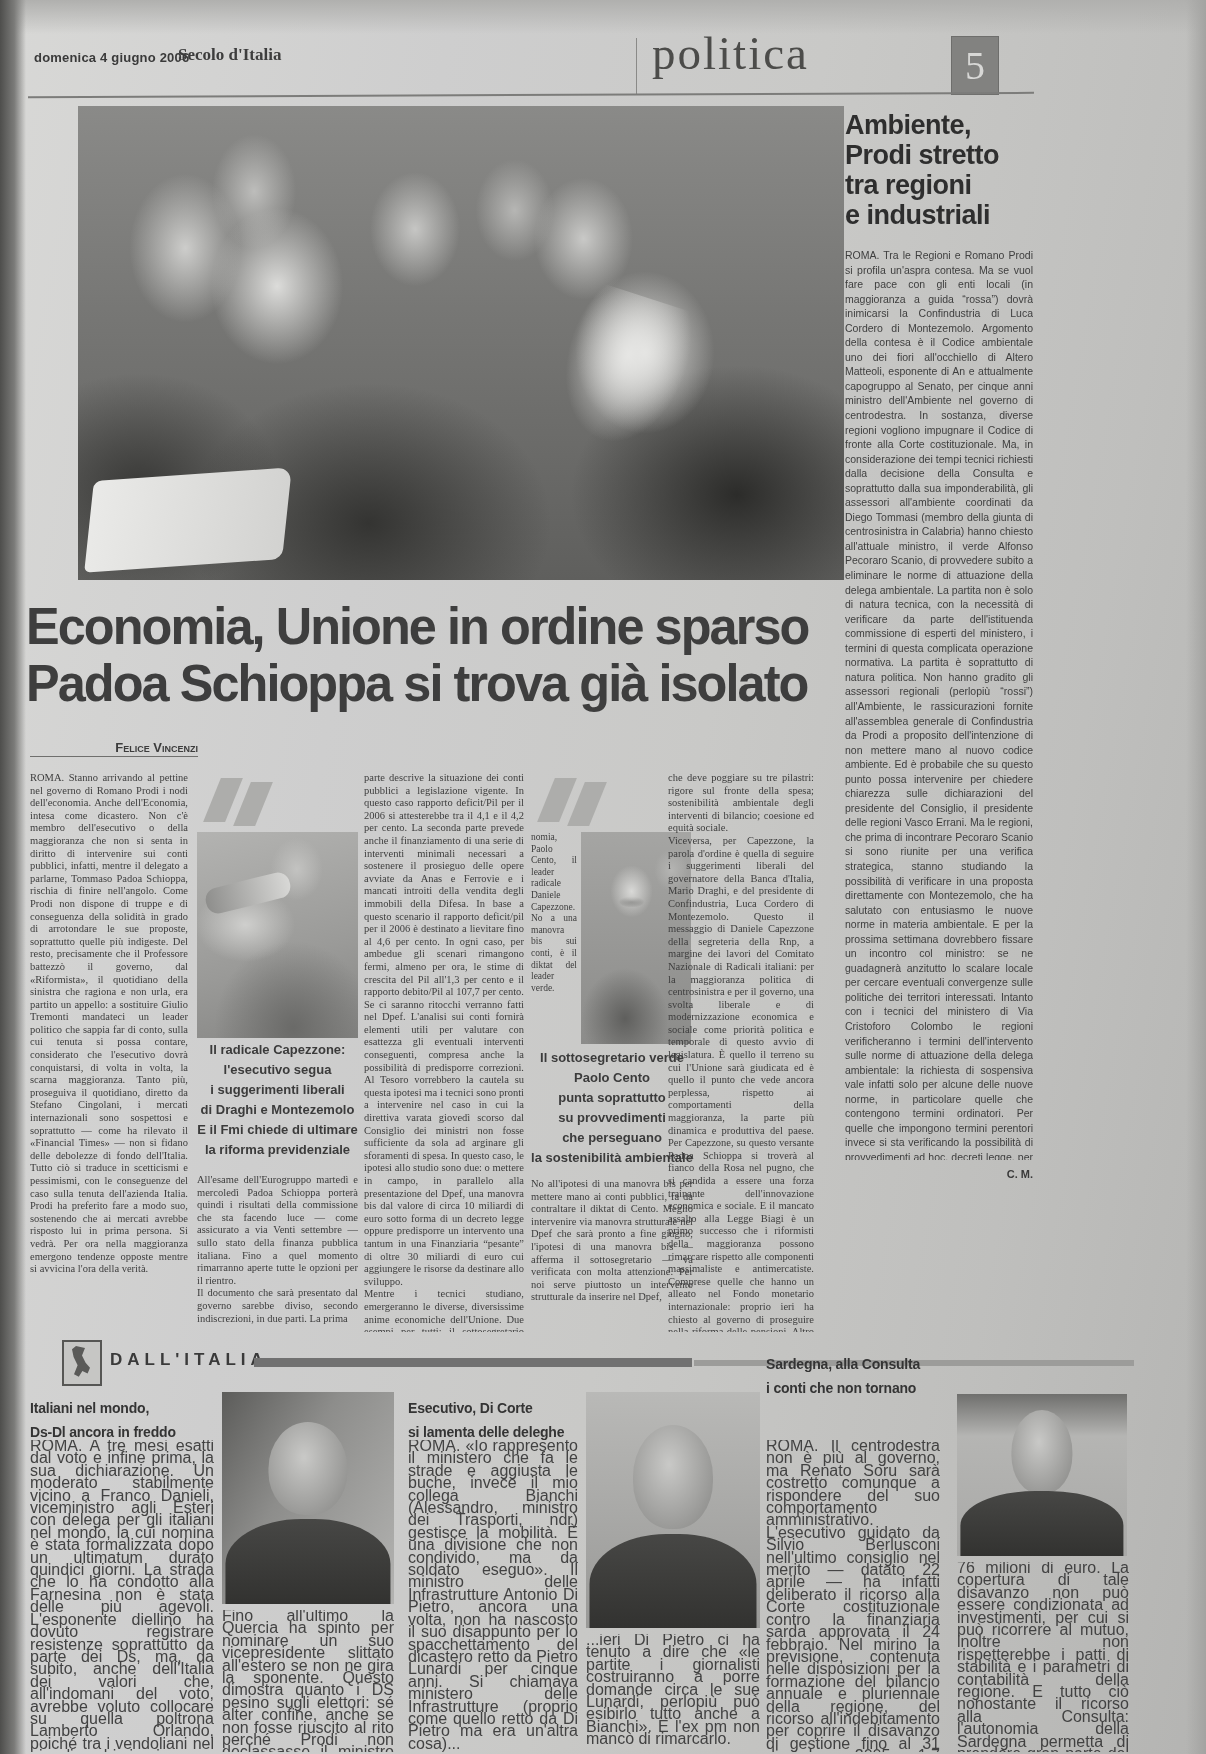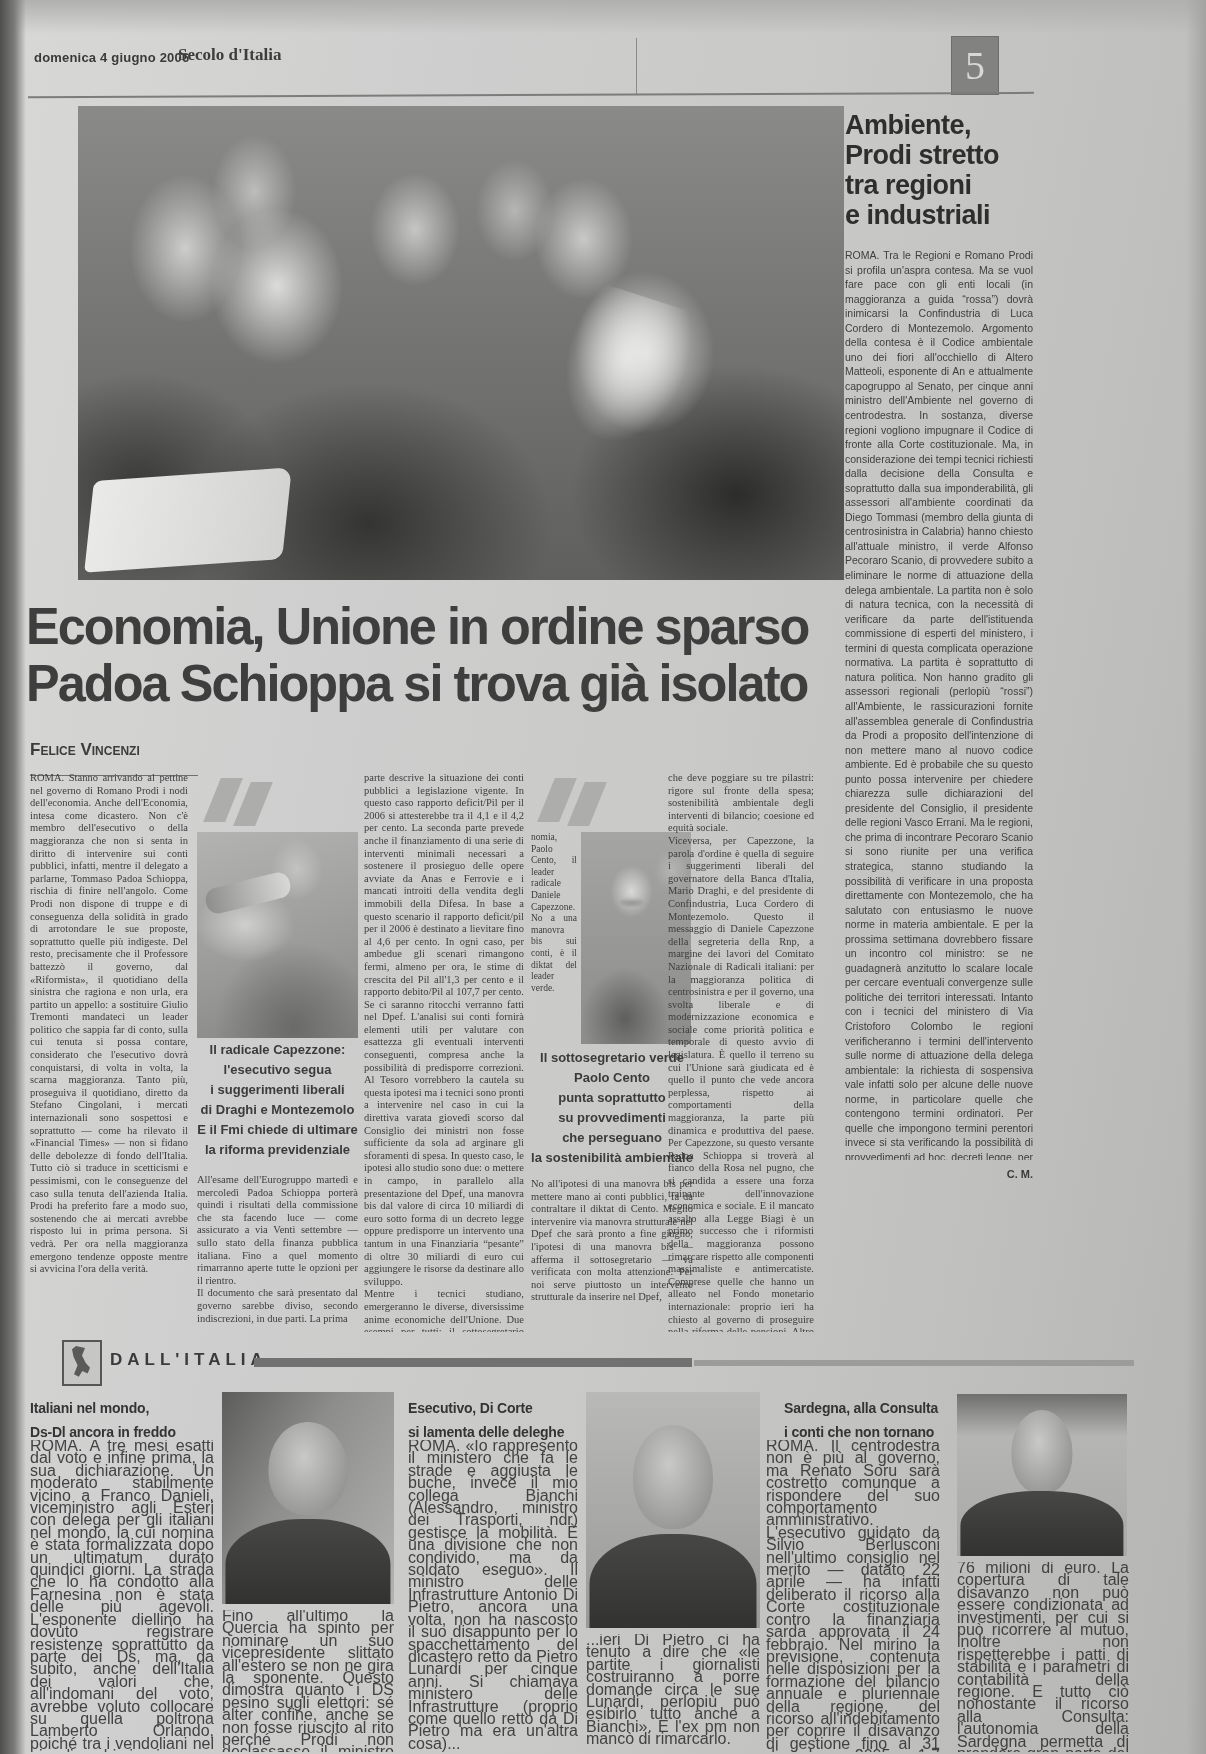--- a/index.html
+++ b/index.html
@@ -36,22 +36,22 @@
   .book{left:12px;top:368px;width:196px;height:92px;background:linear-gradient(95deg,#eaeae8,#d2d2d0);
     transform:skewX(-10deg) rotate(-4deg);border-radius:8px 14px 10px 6px;}
   .hands{left:486px;top:188px;width:120px;height:150px;background:radial-gradient(ellipse at 50% 40%,#e6e6e4,rgba(200,200,198,0) 70%);transform:rotate(18deg);}
   
   .amb-title{left:845px;top:110px;width:192px;font-weight:bold;font-size:27px;line-height:30px;color:#2e2e2e;white-space:pre-line;letter-spacing:-.5px;}
   .amb-body{left:845px;top:248px;width:188px;height:912px;font-size:10.5px;line-height:14.55px;text-align:justify;color:#3e3e3e;white-space:pre-line;overflow:hidden;}
   .amb-sign{left:845px;top:1168px;width:188px;text-align:right;font-weight:bold;font-size:11px;color:#3a3a3a;}
   
   .headline{left:26px;top:598px;width:820px;font-weight:bold;font-size:52px;line-height:57px;color:#3e3e3e;
     letter-spacing:-2px;transform:scaleX(.97);transform-origin:left top;white-space:nowrap;}
-  .byline{left:30px;top:740px;width:168px;font-weight:bold;font-size:17px;font-variant:small-caps;color:#3c3c3c;
-    border-bottom:1px solid #6f6f6d;padding-bottom:15px;}
+  .byline{left:30px;top:740px;width:168px;font-weight:bold;font-size:13px;font-variant:small-caps;color:#3c3c3c;
+    border-bottom:1px solid #6f6f6d;padding-bottom:1px;text-align:right;}
   
   .btxt{font-family:"Liberation Serif",serif;font-size:10.5px;line-height:12.6px;text-align:justify;color:#3d3d3d;white-space:pre-line;overflow:hidden;}
   .c1{left:30px;top:772px;width:158px;height:560px;}
   .c3{left:364px;top:772px;width:160px;height:560px;}
   .c5{left:668px;top:772px;width:146px;height:560px;}
   .c2t{left:197px;top:1174px;width:161px;height:158px;}
   .c4t{left:531px;top:1178px;width:162px;height:154px;}
   .c4s{left:531px;top:832px;width:46px;height:212px;font-size:9.5px;line-height:11.6px;}
   .pullquote{width:70px;height:48px;}
   .pq1{left:206px;top:778px;}
@@ -86,21 +86,21 @@
   .bar2{left:694px;top:1360px;width:440px;height:6px;background:#9c9c9a;}
   
   .btitle{font-weight:bold;font-size:14px;line-height:24px;color:#343434;white-space:pre-line;letter-spacing:-.2px;}
   .bbody{font-size:16px;line-height:12.4px;text-align:justify;color:#424242;white-space:pre-line;overflow:hidden;}
   .a1t{left:30px;top:1396px;width:184px;}
   .a1b{left:30px;top:1440px;width:184px;height:312px;}
   .a1b2{left:222px;top:1610px;width:172px;height:142px;}
   .a2t{left:408px;top:1396px;width:174px;}
   .a2b{left:408px;top:1440px;width:170px;height:312px;}
   .a2b2{left:586px;top:1634px;width:174px;height:118px;}
-  .a3t{left:766px;top:1396px;width:178px;margin-left:18px;}
+  .a3t{left:766px;top:1352px;width:178px;}
   .a3b{left:766px;top:1440px;width:174px;height:312px;}
   .a3b2{left:957px;top:1562px;width:172px;height:190px;}
   .portrait{overflow:hidden;position:absolute;}
   .portrait::before{content:"";position:absolute;left:50%;top:14%;width:46%;height:44%;transform:translateX(-50%);
     border-radius:50% 50% 46% 46%;background:radial-gradient(ellipse at 45% 38%,#c9c9c7,#8f8f8d 85%);}
   .portrait::after{content:"";position:absolute;left:50%;bottom:-6%;width:96%;height:46%;transform:translateX(-50%);
     border-radius:46% 46% 0 0;background:linear-gradient(180deg,#474745,#2f2f2d);}
   .phA{left:222px;top:1392px;width:172px;height:212px;background:linear-gradient(120deg,#5c5c5a 0%,#8d8d8b 40%,#b3b3b1 100%);}
   .phB{left:586px;top:1392px;width:174px;height:236px;background:linear-gradient(180deg,#b9b9b7,#999997);}
   .phC{left:957px;top:1394px;width:170px;height:162px;background:linear-gradient(180deg,#6f6f6d 0%,#b5b5b3 26%,#a9a9a7 100%);}
@@ -109,20 +109,21 @@
 </head>
 <body>
 
 <div class="page">
   <div class="abs edge-top"></div>
   <div class="abs edge-right"></div>
 
   <div class="abs date">domenica 4 giugno 2006</div>
   <div class="abs masthead">Secolo d'Italia</div>
   <div class="abs vrule"></div>
+  <div class="abs section">politica</div>
   <div class="abs pagenum">5</div>
   <div class="abs hrule"></div>
 
   <div class="abs mainphoto">
     <div class="abs book"></div>
     <div class="abs hands"></div>
   </div>
 
   <div class="abs amb-title">Ambiente,
 Prodi stretto

